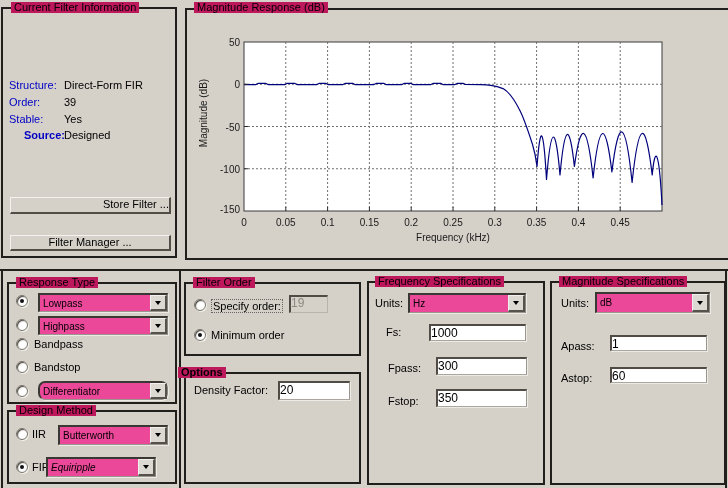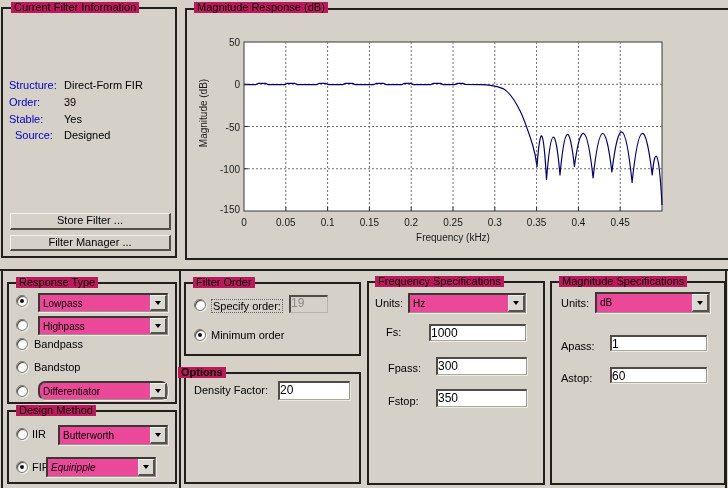--- a/index.html
+++ b/index.html
@@ -28,24 +28,24 @@
 
 <div class="gb" style="left:1px;top:7px;width:172px;height:247px;"></div>
 <div class="gl" style="left:11px;top:2px;">Current Filter Information</div>
 
 <div class="lab blue" style="left:9px;top:79px;">Structure:</div>
 <div class="lab" style="left:64px;top:79px;">Direct-Form FIR</div>
 <div class="lab blue" style="left:9px;top:96px;">Order:</div>
 <div class="lab" style="left:64px;top:96px;">39</div>
 <div class="lab blue" style="left:9px;top:113px;">Stable:</div>
 <div class="lab" style="left:64px;top:113px;">Yes</div>
-<div class="lab blue" style="left:15px;top:129px;">Source:</div>
+<div class="lab blue" style="left:24px;top:129px;font-weight:bold;">Source:</div>
 <div class="lab" style="left:64px;top:129px;">Designed</div>
 
-<div class="btn" style="left:10px;top:213px;width:158px;height:14px;line-height:13px;">Store Filter ...</div>
+<div class="btn" style="left:10px;top:197px;width:158px;height:14px;line-height:13px;text-align:right;">Store Filter ...</div>
 <div class="btn" style="left:10px;top:235px;width:158px;height:13px;line-height:12px;">Filter Manager ...</div>
 
 <div class="gb" style="left:185px;top:8px;width:560px;height:248px;"></div>
 <div class="gl" style="left:194px;top:2px;">Magnitude Response (dB)</div>
 
 <svg class="abs" style="left:185px;top:8px;" width="543" height="250" viewBox="0 0 543 250">
   <rect x="59" y="34" width="418" height="169" fill="#ffffff" stroke="#3a3a3a" stroke-width="1"></rect>
   <g stroke="#6e6e6e" stroke-width="1" stroke-dasharray="2,2">
     <line x1="100.8" y1="34" x2="100.8" y2="203"></line>
     <line x1="142.6" y1="34" x2="142.6" y2="203"></line>

